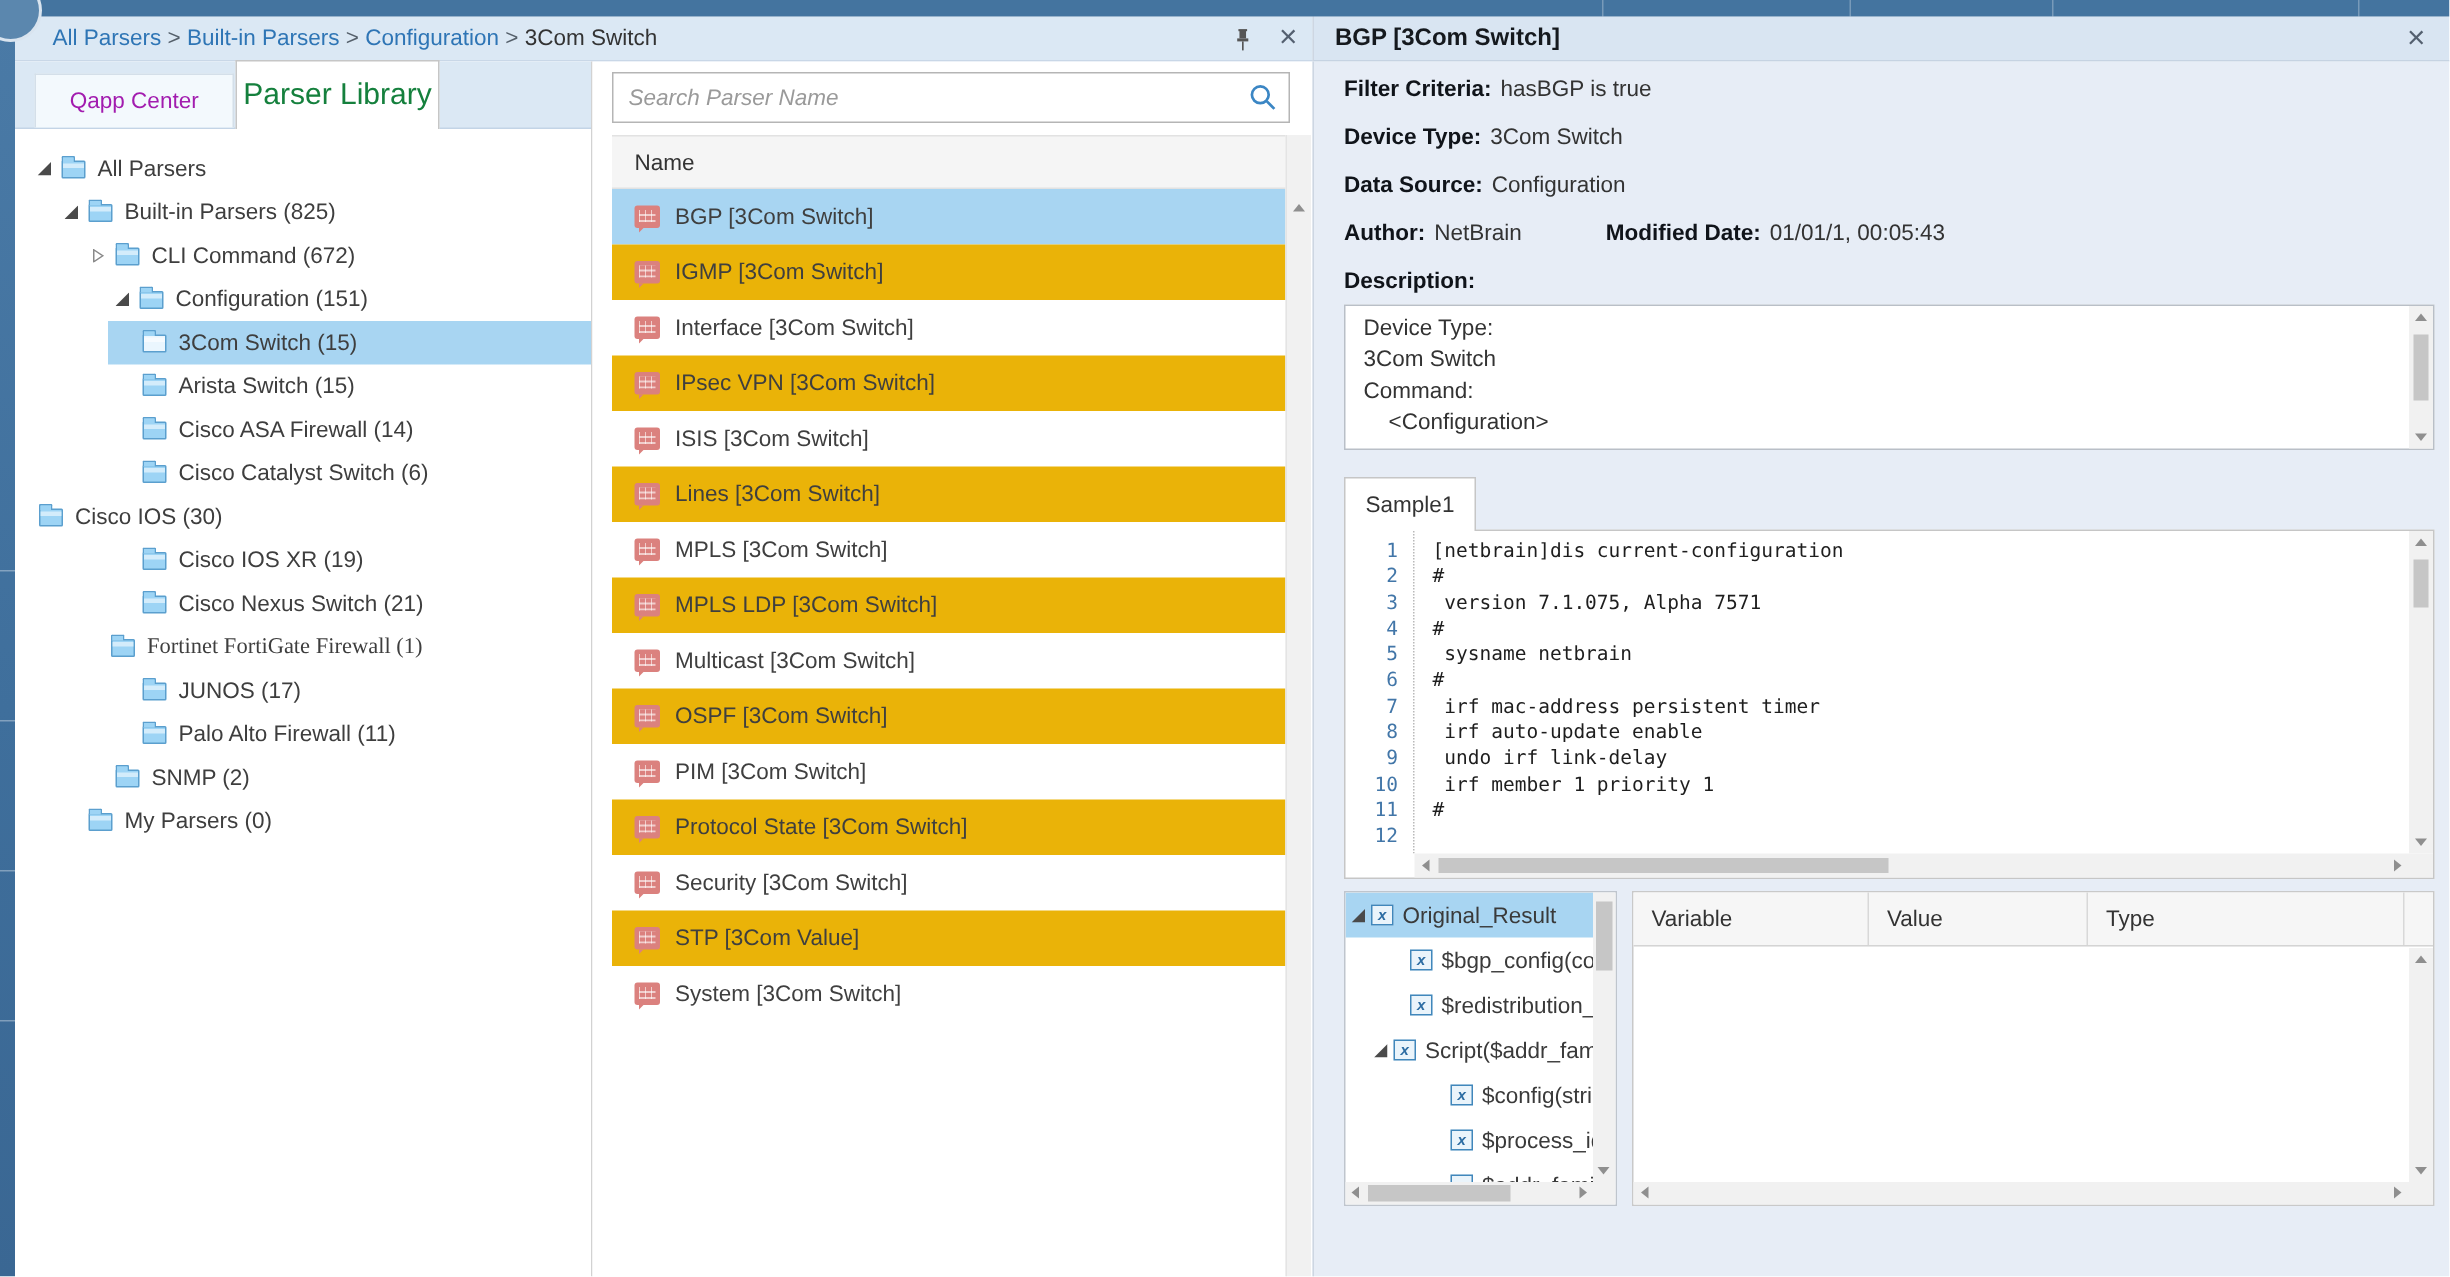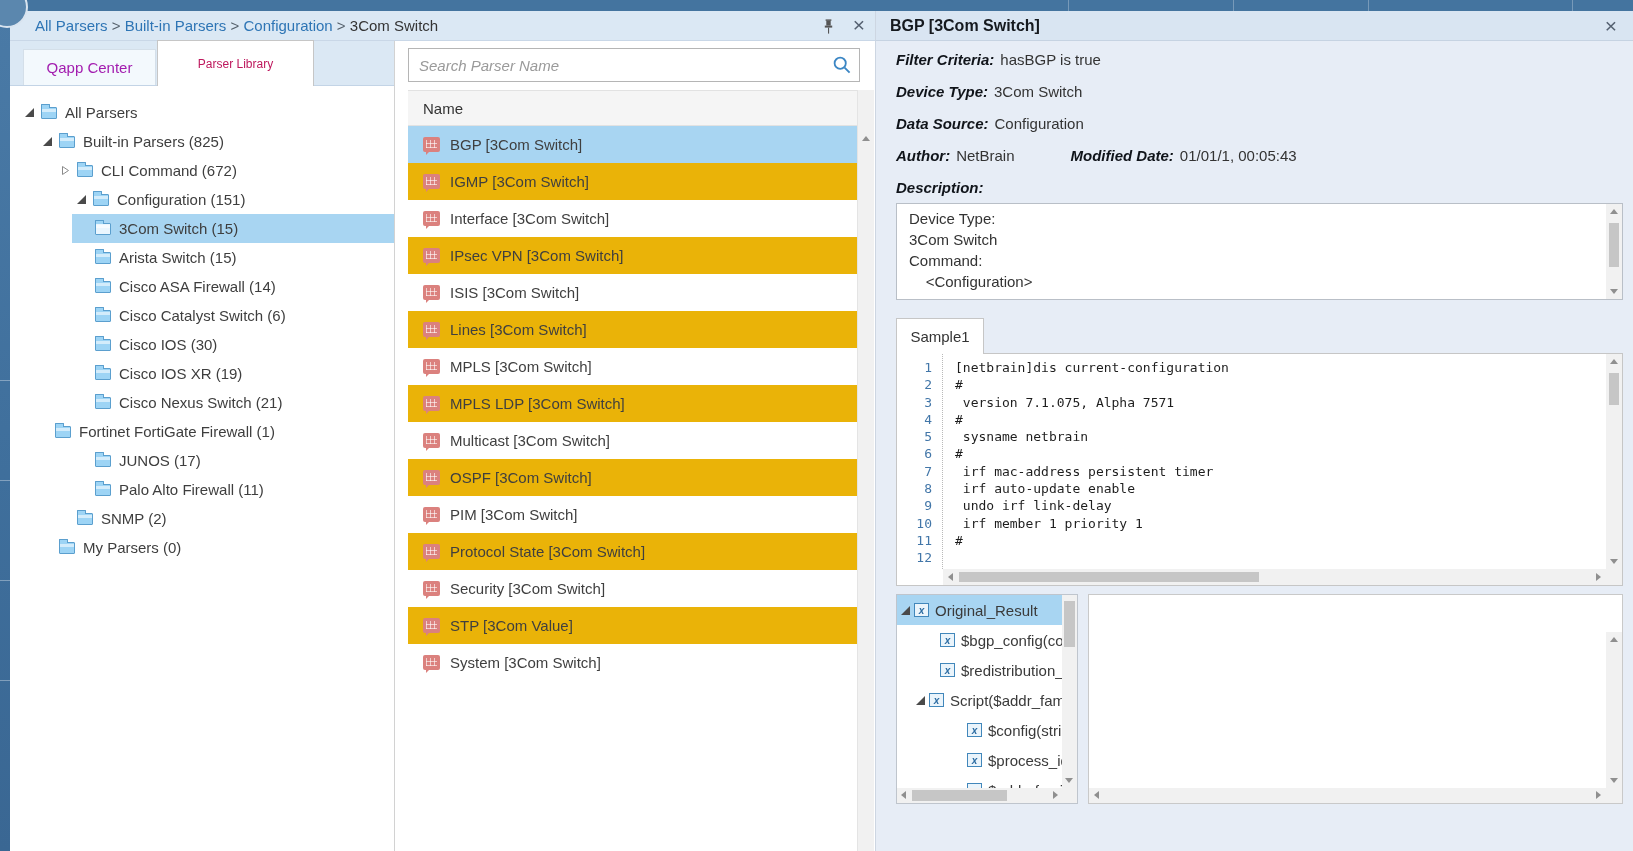--- a/index.html
+++ b/index.html
@@ -34,22 +34,22 @@
     border-bottom:1px solid #c6d3e2; border-left:1px solid #cdd6e2; display:flex; align-items:center; }
   .dtitle { font-size:16px; font-weight:bold; color:#15191e; padding-left:14px; }
   .right-header .xglyph { right:16px; top:1px; }
   
   .left-panel { position:absolute; left:10px; top:41px; width:385px; height:810px; background:#fff;
     border-right:1px solid #d2d2d2; }
   .tabrow { position:relative; height:45px; background:#dbe8f4; border-bottom:1px solid #c3d4e6; }
   .tab { position:absolute; display:flex; align-items:center; justify-content:center; cursor:pointer; }
   .tab0 { left:13px; bottom:0; width:133px; height:36px; background:#f3f9fd; border:1px solid #d4dfe9;
     border-bottom:none; color:#a21caf; font-size:15px; }
-  .tab1 { left:147px; bottom:-1px; width:157px; height:46px; background:#fff; border:1px solid #c6c6c6;
-    border-bottom:none; color:#be185d; font-size:12px; z-index:2; }
+  .tab1 { left:147px; bottom:-1px; width:136px; height:46px; background:#fff; border:1px solid #c6c6c6;
+    border-bottom:none; color:#15803d; font-size:20px; z-index:2; }
   .tree { padding-top:12px; font-size:15px; color:#3e3e3e; }
   .tree-row { height:29px; display:flex; align-items:center; cursor:pointer; }
   .exp { width:14px; flex:none; display:flex; align-items:center; }
   .row-inner { display:flex; align-items:center; flex:1; height:27px; }
   .folder { position:relative; width:16px; height:12px; background:var(--folder,#9dd4f5);
     border:1px solid #5b9fce; border-radius:1px; margin:0 8px 0 2px; flex:none; }
   .folder::before { content:""; position:absolute; left:-1px; top:-4px; width:7px; height:3px;
     background:var(--folder,#9dd4f5); border:1px solid #5b9fce; border-bottom:none; border-radius:1px 1px 0 0; }
   .folder::after { content:""; position:absolute; left:0; top:1px; right:0; height:3px; background:rgba(255,255,255,.55); }
   .tree-row.sel .folder { background:#eaf6fe; }
@@ -75,21 +75,21 @@
     background-size:4px 4px; }
   .picon::after { content:""; position:absolute; left:3px; bottom:-3px; width:0; height:0;
     border-style:solid; border-width:3px 3px 0 0; border-color:var(--picon,#db817e) transparent transparent transparent; }
   .mid-scroll { position:absolute; right:1px; top:49px; bottom:0; width:17px; background:#f1f1f1;
     border-left:1px solid #e4e4e4; cursor:pointer; }
   
   .right-panel { position:absolute; left:875px; top:41px; width:758px; height:810px;
     background:var(--panelbg,#e7edf6); border-left:1px solid #cdd6e2; }
   .meta { position:absolute; left:20px; top:2px; right:10px; }
   .meta-row { height:32px; display:flex; align-items:center; font-size:15px; color:#333; }
-  .meta-row b { color:#10141a; margin-right:6px;font-style:italic; }
+  .meta-row b { color:#10141a; margin-right:6px; }
   .meta-gap { width:56px; }
   .descbox { position:absolute; left:20px; right:10px; top:162px; height:97px; background:#fff;
     border:1px solid #b9bfc7; }
   .descbox pre { margin:0; padding:4px 12px; font-family:"Liberation Sans",sans-serif; font-size:15px;
     line-height:21px; color:#333; white-space:pre-wrap; }
   .sample-tab { position:absolute; left:20px; top:277px; width:88px; height:36px; background:#fff;
     border:1px solid #c6c6c6; border-bottom:none; z-index:2; display:flex; align-items:center;
     justify-content:center; font-size:15px; color:#333; cursor:pointer; }
   .samplebox { position:absolute; left:20px; right:10px; top:312px; height:233px; background:#fff;
     border:1px solid #c6c6c6; }
@@ -239,42 +239,42 @@
           <span class="tree-label">Cisco ASA Firewall (14)</span>
         </span>
       </div>
       <div class="tree-row" style="padding-left: 69px;">
         <span class="exp"></span>
         <span class="row-inner">
           <span class="folder"></span>
           <span class="tree-label">Cisco Catalyst Switch (6)</span>
         </span>
       </div>
-      <div class="tree-row" style="padding-left: 69px;">
+      <div class="tree-row" style="">
         <span class="exp"></span>
         <span class="row-inner">
           <span class="folder"></span>
           <span class="tree-label">Cisco IOS (30)</span>
         </span>
       </div>
       <div class="tree-row" style="padding-left: 69px;">
         <span class="exp"></span>
         <span class="row-inner">
           <span class="folder"></span>
           <span class="tree-label">Cisco IOS XR (19)</span>
         </span>
       </div>
       <div class="tree-row" style="padding-left: 69px;">
         <span class="exp"></span>
         <span class="row-inner">
           <span class="folder"></span>
           <span class="tree-label">Cisco Nexus Switch (21)</span>
         </span>
       </div>
-      <div class="tree-row" style="padding-left: 29px;">
+      <div class="tree-row" style="padding-left: 48px; font-family: Liberation Serif, serif;">
         <span class="exp"></span>
         <span class="row-inner">
           <span class="folder"></span>
           <span class="tree-label">Fortinet FortiGate Firewall (1)</span>
         </span>
       </div>
       <div class="tree-row" style="padding-left: 69px;">
         <span class="exp"></span>
         <span class="row-inner">
           <span class="folder"></span>
@@ -514,20 +514,26 @@
     </div>
     <div class="sb" style="left:0;right:15px;bottom:0;height:15px;">
       <span class="tri left" style="left:4px;top:3px;"></span>
       <span class="thumb" style="top:2px;bottom:2px;left:15px;width:95px;"></span>
       <span class="tri right" style="right:4px;top:3px;"></span>
     </div>
     <div class="corner" style="width:15px;height:15px;"></div>
   </div>
 
   <div class="tablebox">
+    <div class="thead">
+      <div class="th" style="width:157px;">Variable</div>
+      <div class="th" style="width:146px;">Value</div>
+      <div class="th" style="width:211px;">Type</div>
+      <div class="th fill"></div>
+    </div>
     <div class="tbody">
       <div class="sb" style="right:0;top:0;bottom:15px;width:16px;">
         <span class="tri up" style="left:4px;top:5px;"></span>
         <span class="tri down" style="left:4px;bottom:5px;"></span>
       </div>
       <div class="sb" style="left:0;right:16px;bottom:0;height:15px;">
         <span class="tri left" style="left:5px;top:3px;"></span>
         <span class="tri right" style="right:5px;top:3px;"></span>
       </div>
       <div class="corner"></div>

